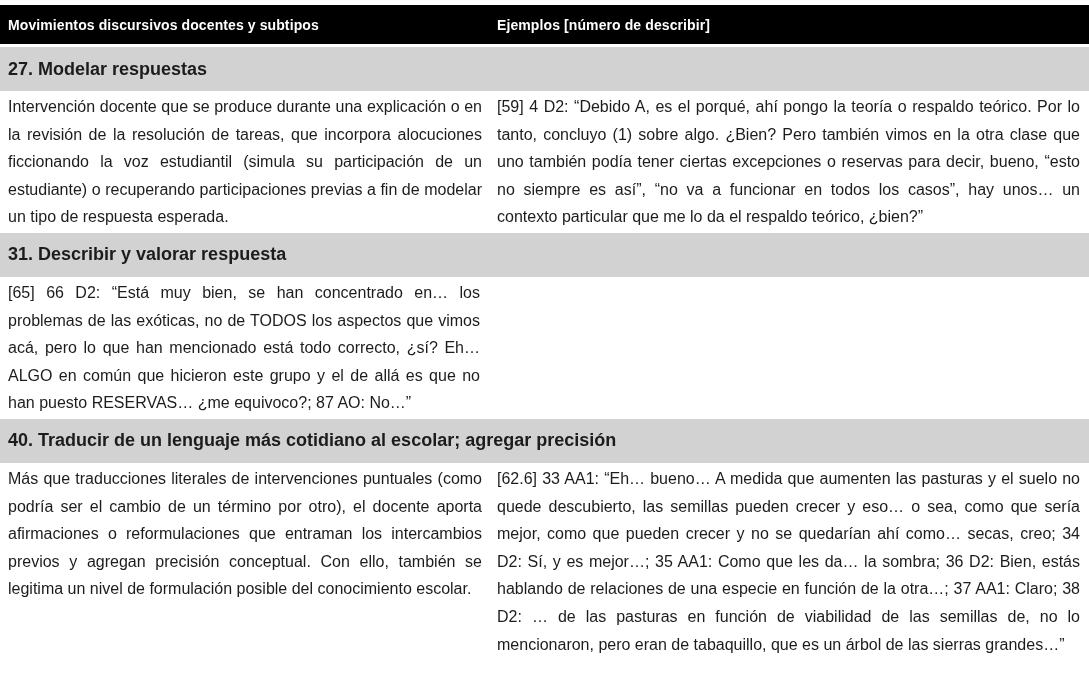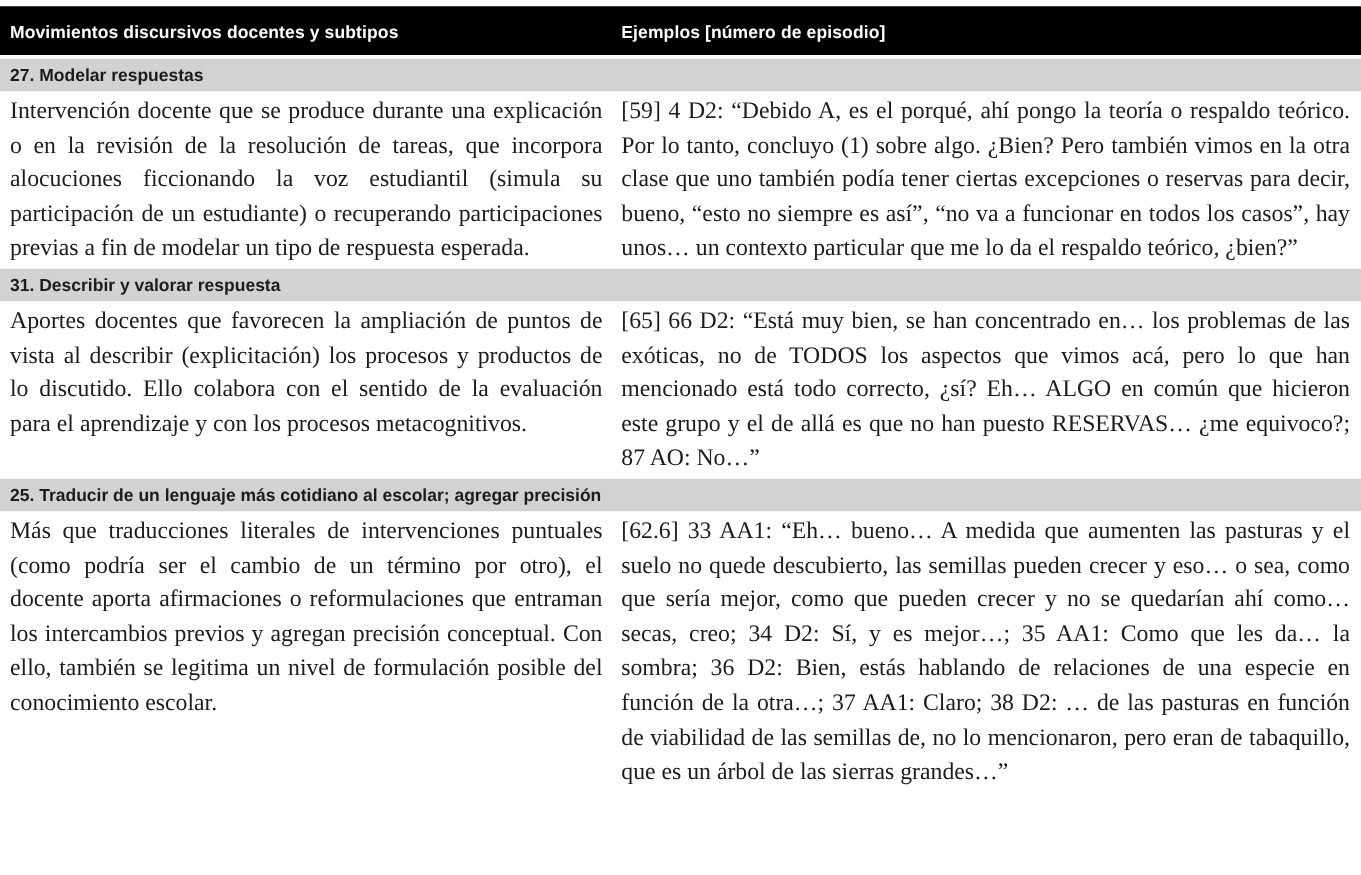--- a/index.html
+++ b/index.html
@@ -30,67 +30,65 @@
     background: #000000;
     color: #ffffff;
     height: 39px;
     align-items: center;
     font-weight: bold;
     font-size: 14px;
     letter-spacing: 0.1px;
   }
   .section-row {
     background: #d2d2d2;
-    height: 26px;
+    height: 44px;
     display: flex;
     align-items: center;
     padding-left: 8px;
     font-weight: bold;
-    font-size: 14px;
+    font-size: 18px;
     box-sizing: border-box;
   }
   .section-row.first {
     margin-top: 3px;
   }
   .content-row {
     padding-top: 2px;
     padding-bottom: 2px;
   }
   .cell {
-    font-size: 19px;
+    font-size: 16px;
     line-height: 27.6px;
     text-align: justify;
     text-justify: inter-word;
-    font-family: Liberation Serif, serif;
   }
   .cell.example {
     padding-right: 2px;
   }
 </style>
 </head>
 <body>
 
 <div class="doc-table">
 
   <div class="grid-row header-row">
     <div class="header-cell">Movimientos discursivos docentes y subtipos</div>
-    <div class="header-cell">Ejemplos [número de episodio]</div>
+    <div class="header-cell">Ejemplos [número de describir]</div>
   </div>
 
   <div class="section-row first">27. Modelar respuestas</div>
   <div class="grid-row content-row">
     <div class="cell description">Intervención docente que se produce durante una explicación o en la revisión de la resolución de tareas, que incorpora alocuciones ficcionando la voz estudiantil (simula su participación de un estudiante) o recuperando participaciones previas a fin de modelar un tipo de respuesta esperada.</div>
     <div class="cell example">[59] 4 D2: “Debido A, es el porqué, ahí pongo la teoría o respaldo teórico. Por lo tanto, concluyo (1) sobre algo. ¿Bien? Pero también vimos en la otra clase que uno también podía tener ciertas excepciones o reservas para decir, bueno, “esto no siempre es así”, “no va a funcionar en todos los casos”, hay unos… un contexto particular que me lo da el respaldo teórico, ¿bien?”</div>
   </div>
 
   <div class="section-row">31. Describir y valorar respuesta</div>
   <div class="grid-row content-row">
-    <div class="cell description">Aportes docentes que favorecen la ampliación de puntos de vista al describir (explicitación) los procesos y productos de lo discutido. Ello colabora con el sentido de la evaluación para el aprendizaje y con los procesos metacognitivos.</div>
     <div class="cell example">[65] 66 D2: “Está muy bien, se han concentrado en… los problemas de las exóticas, no de TODOS los aspectos que vimos acá, pero lo que han mencionado está todo correcto, ¿sí? Eh… ALGO en común que hicieron este grupo y el de allá es que no han puesto RESERVAS… ¿me equivoco?; 87 AO: No…”</div>
   </div>
 
-  <div class="section-row">25. Traducir de un lenguaje más cotidiano al escolar; agregar precisión</div>
+  <div class="section-row">40. Traducir de un lenguaje más cotidiano al escolar; agregar precisión</div>
   <div class="grid-row content-row">
     <div class="cell description">Más que traducciones literales de intervenciones puntuales (como podría ser el cambio de un término por otro), el docente aporta afirmaciones o reformulaciones que entraman los intercambios previos y agregan precisión conceptual. Con ello, también se legitima un nivel de formulación posible del conocimiento escolar.</div>
     <div class="cell example">[62.6] 33 AA1: “Eh… bueno… A medida que aumenten las pasturas y el suelo no quede descubierto, las semillas pueden crecer y eso… o sea, como que sería mejor, como que pueden crecer y no se quedarían ahí como… secas, creo; 34 D2: Sí, y es mejor…; 35 AA1: Como que les da… la sombra; 36 D2: Bien, estás hablando de relaciones de una especie en función de la otra…; 37 AA1: Claro; 38 D2: … de las pasturas en función de viabilidad de las semillas de, no lo mencionaron, pero eran de tabaquillo, que es un árbol de las sierras grandes…”</div>
   </div>
 
 </div>
 
 </body></html>

